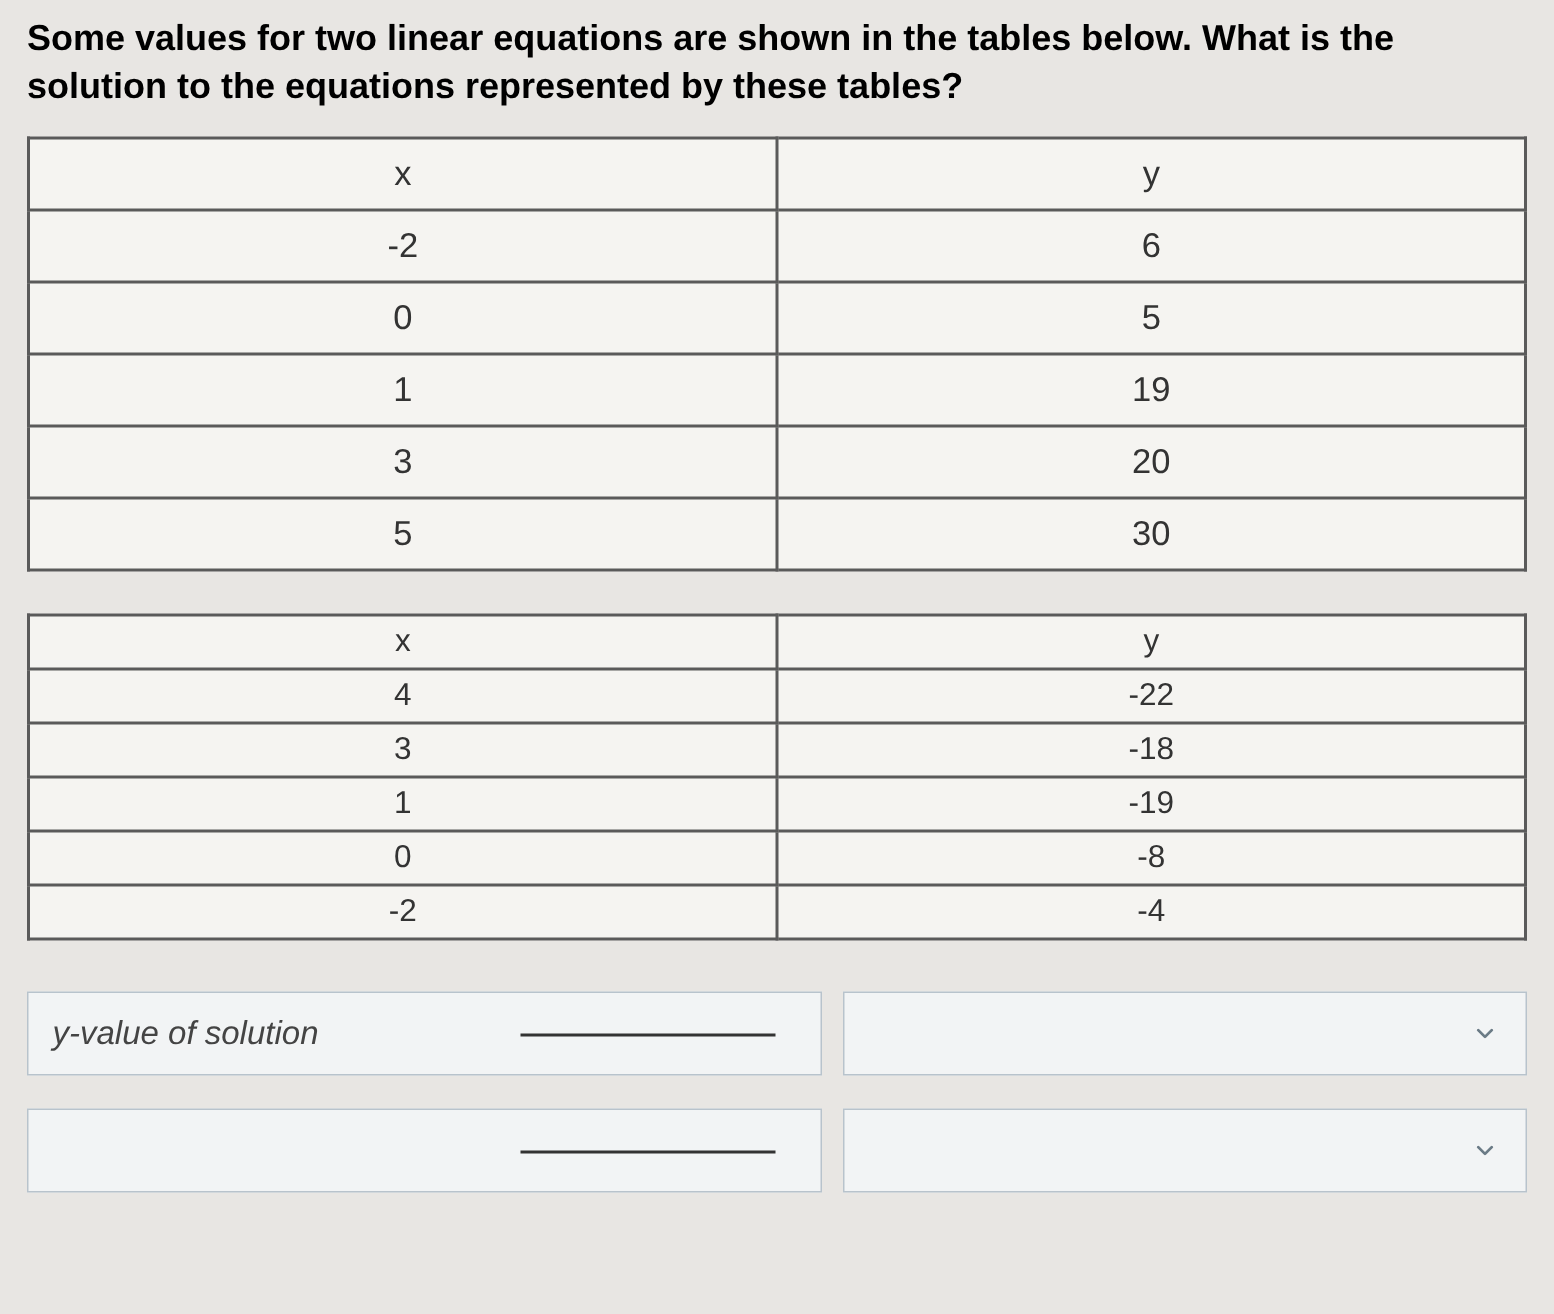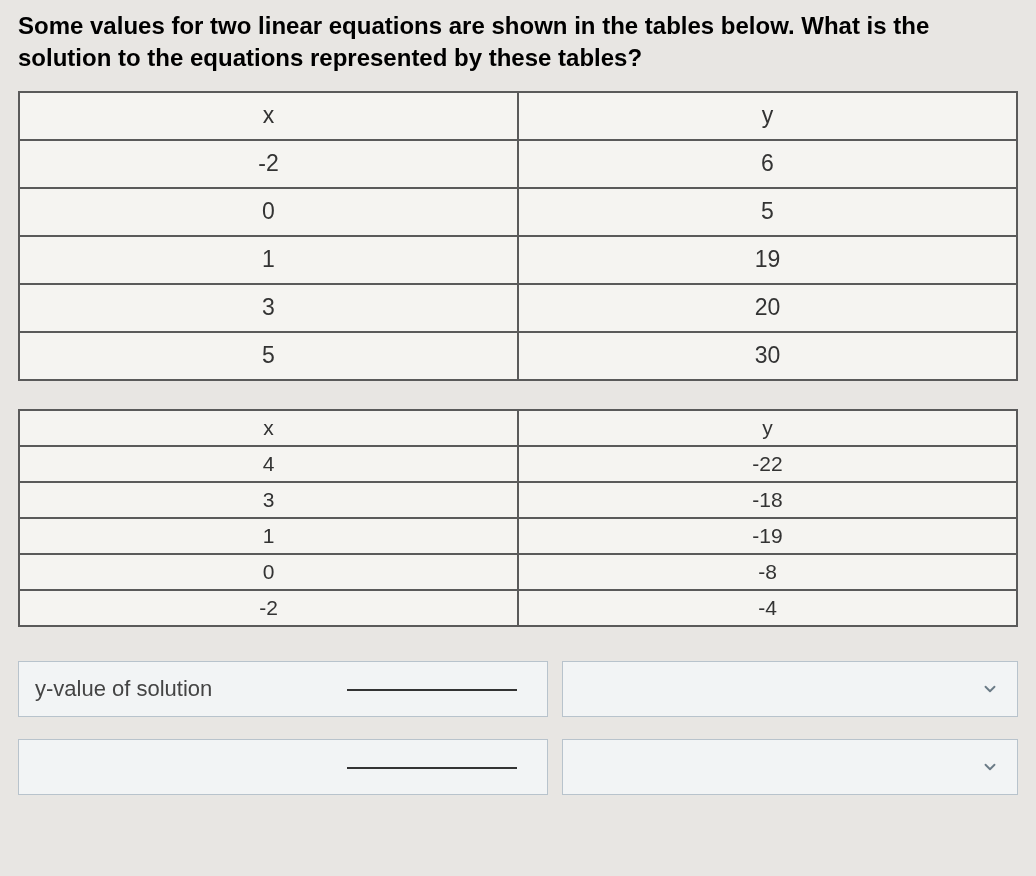--- a/index.html
+++ b/index.html
@@ -67,20 +67,21 @@
   .answer-label-box {
     flex: 0 0 530px;
     border: 1px solid #b8c3cc;
     background: #f2f4f5;
     display: flex;
     align-items: center;
     padding: 0 16px;
     font-size: 22px;
     color: #444;
     position: relative;
+    font-style: italic;
   }
   .answer-label-box .line {
     position: absolute;
     right: 30px;
     top: 50%;
     width: 170px;
     border-top: 2px solid #333;
   }
   .answer-select {
     flex: 1;

